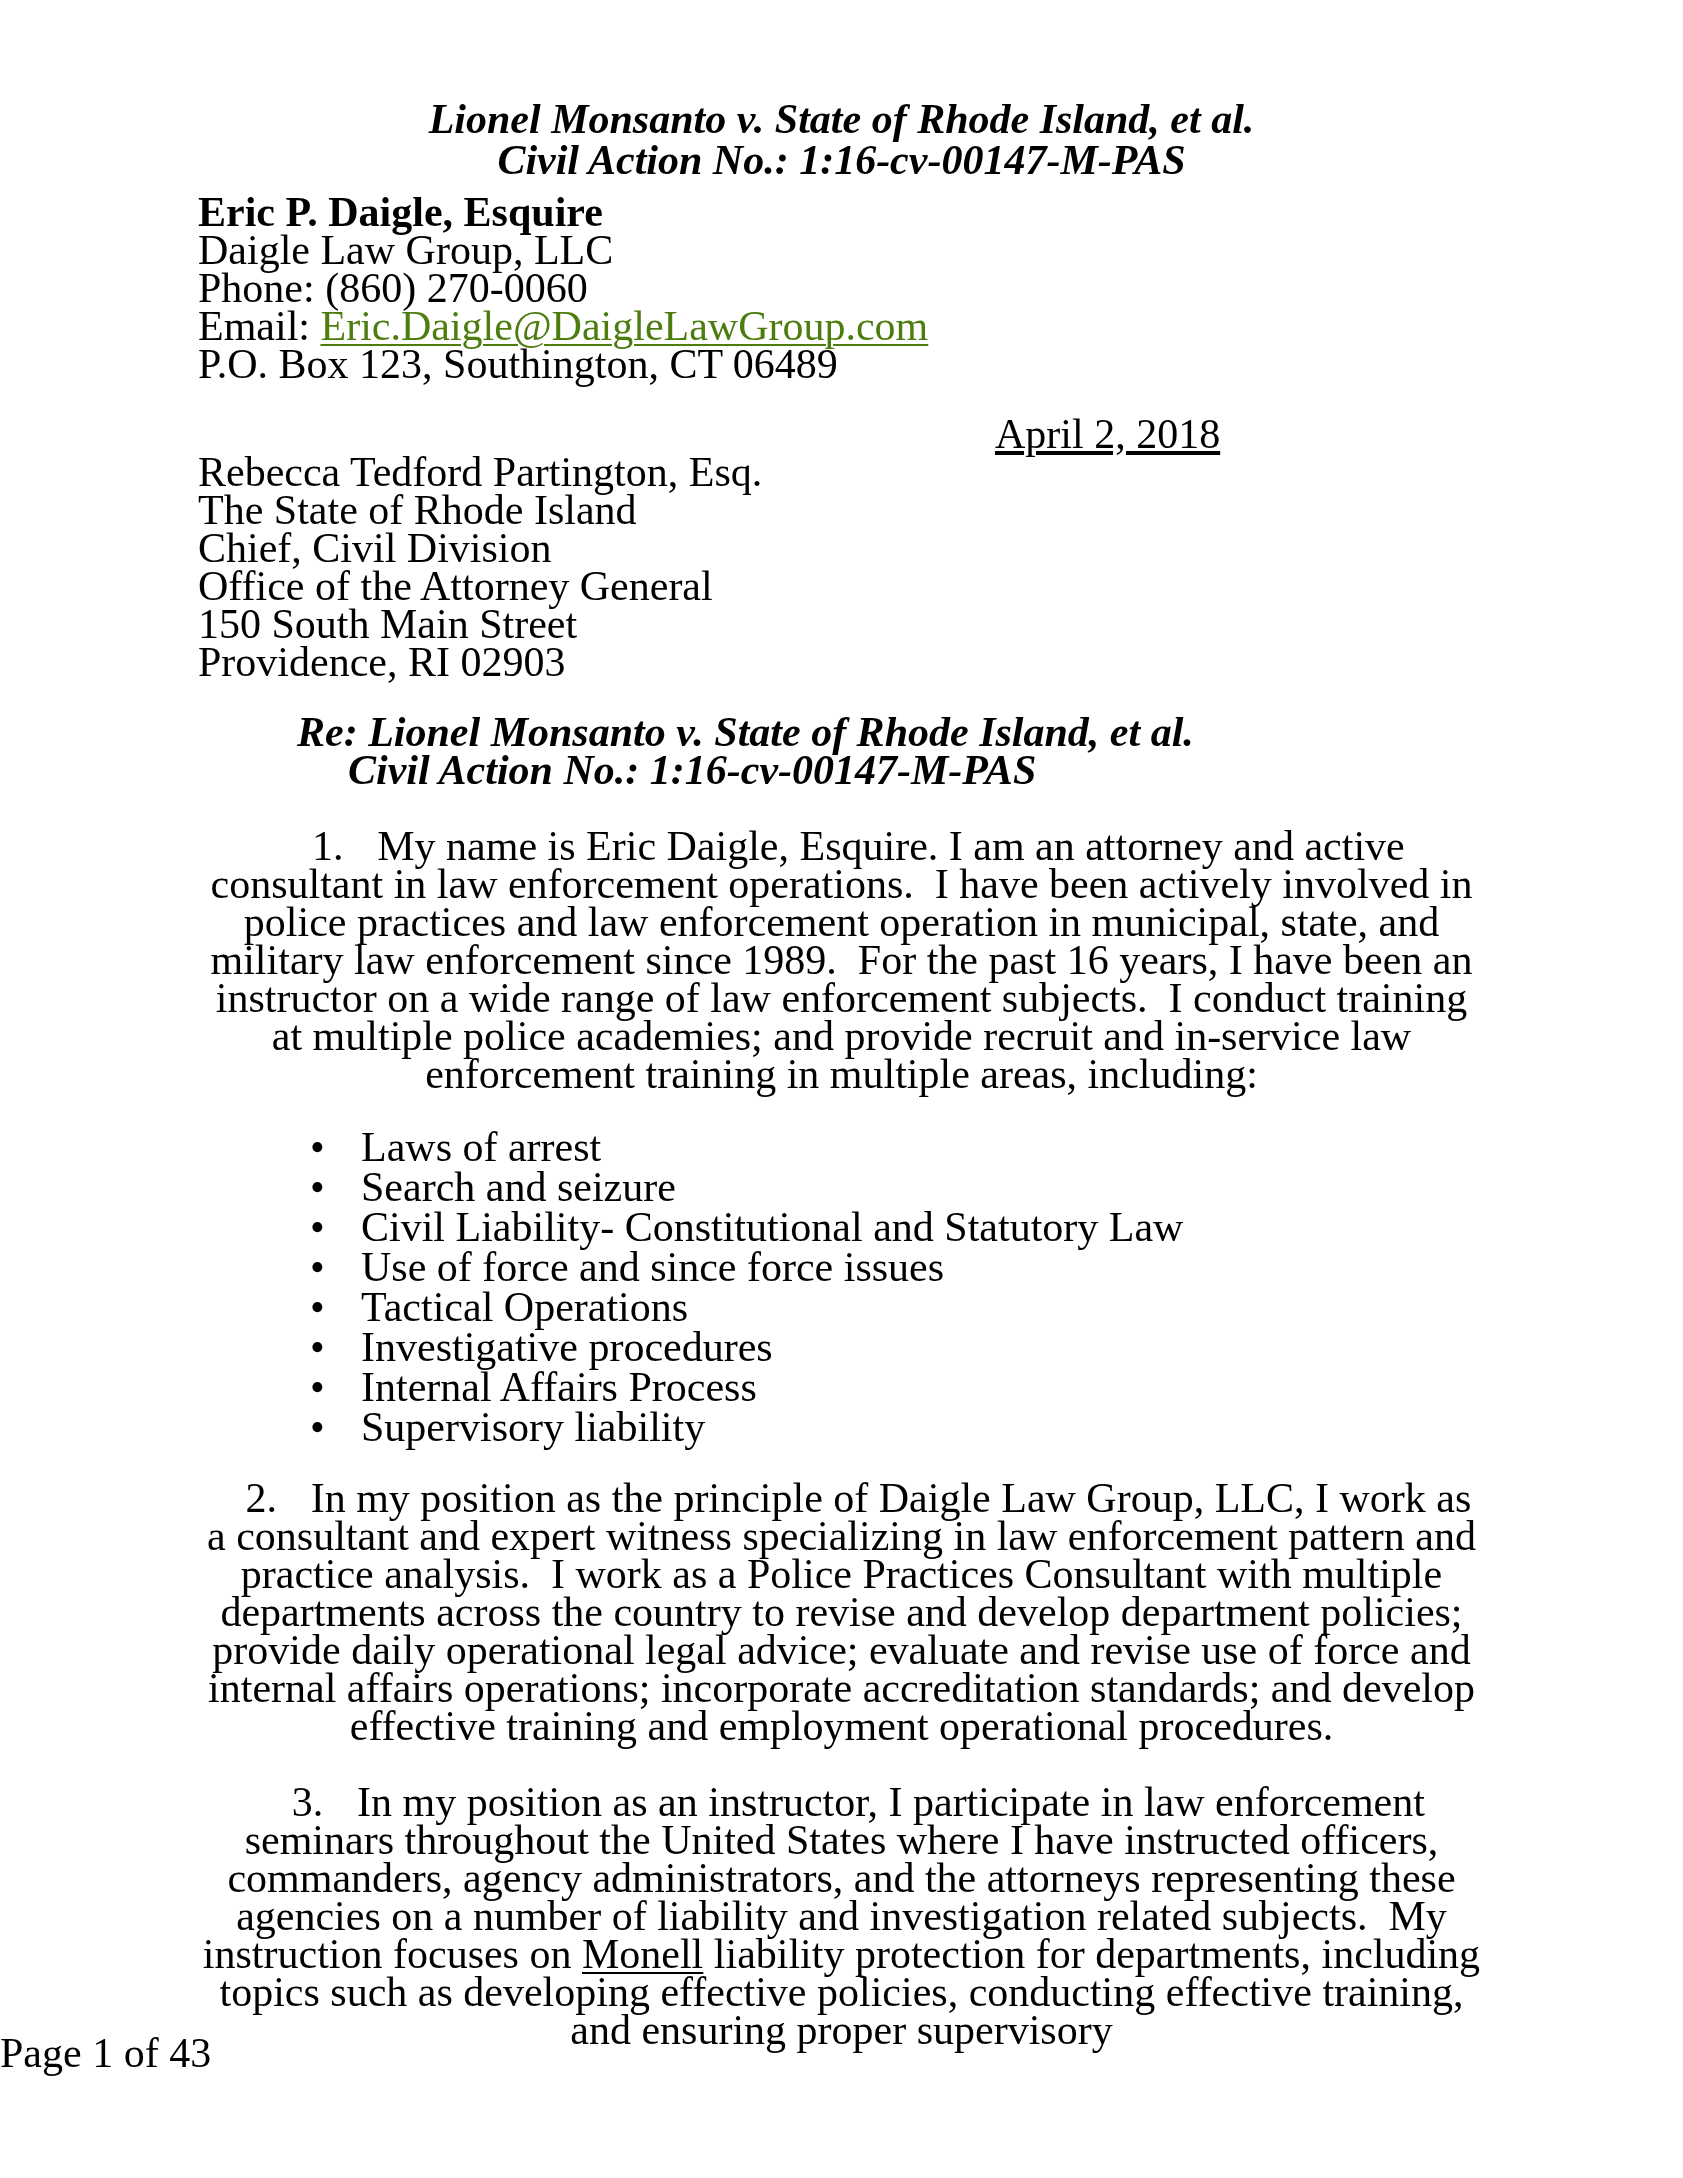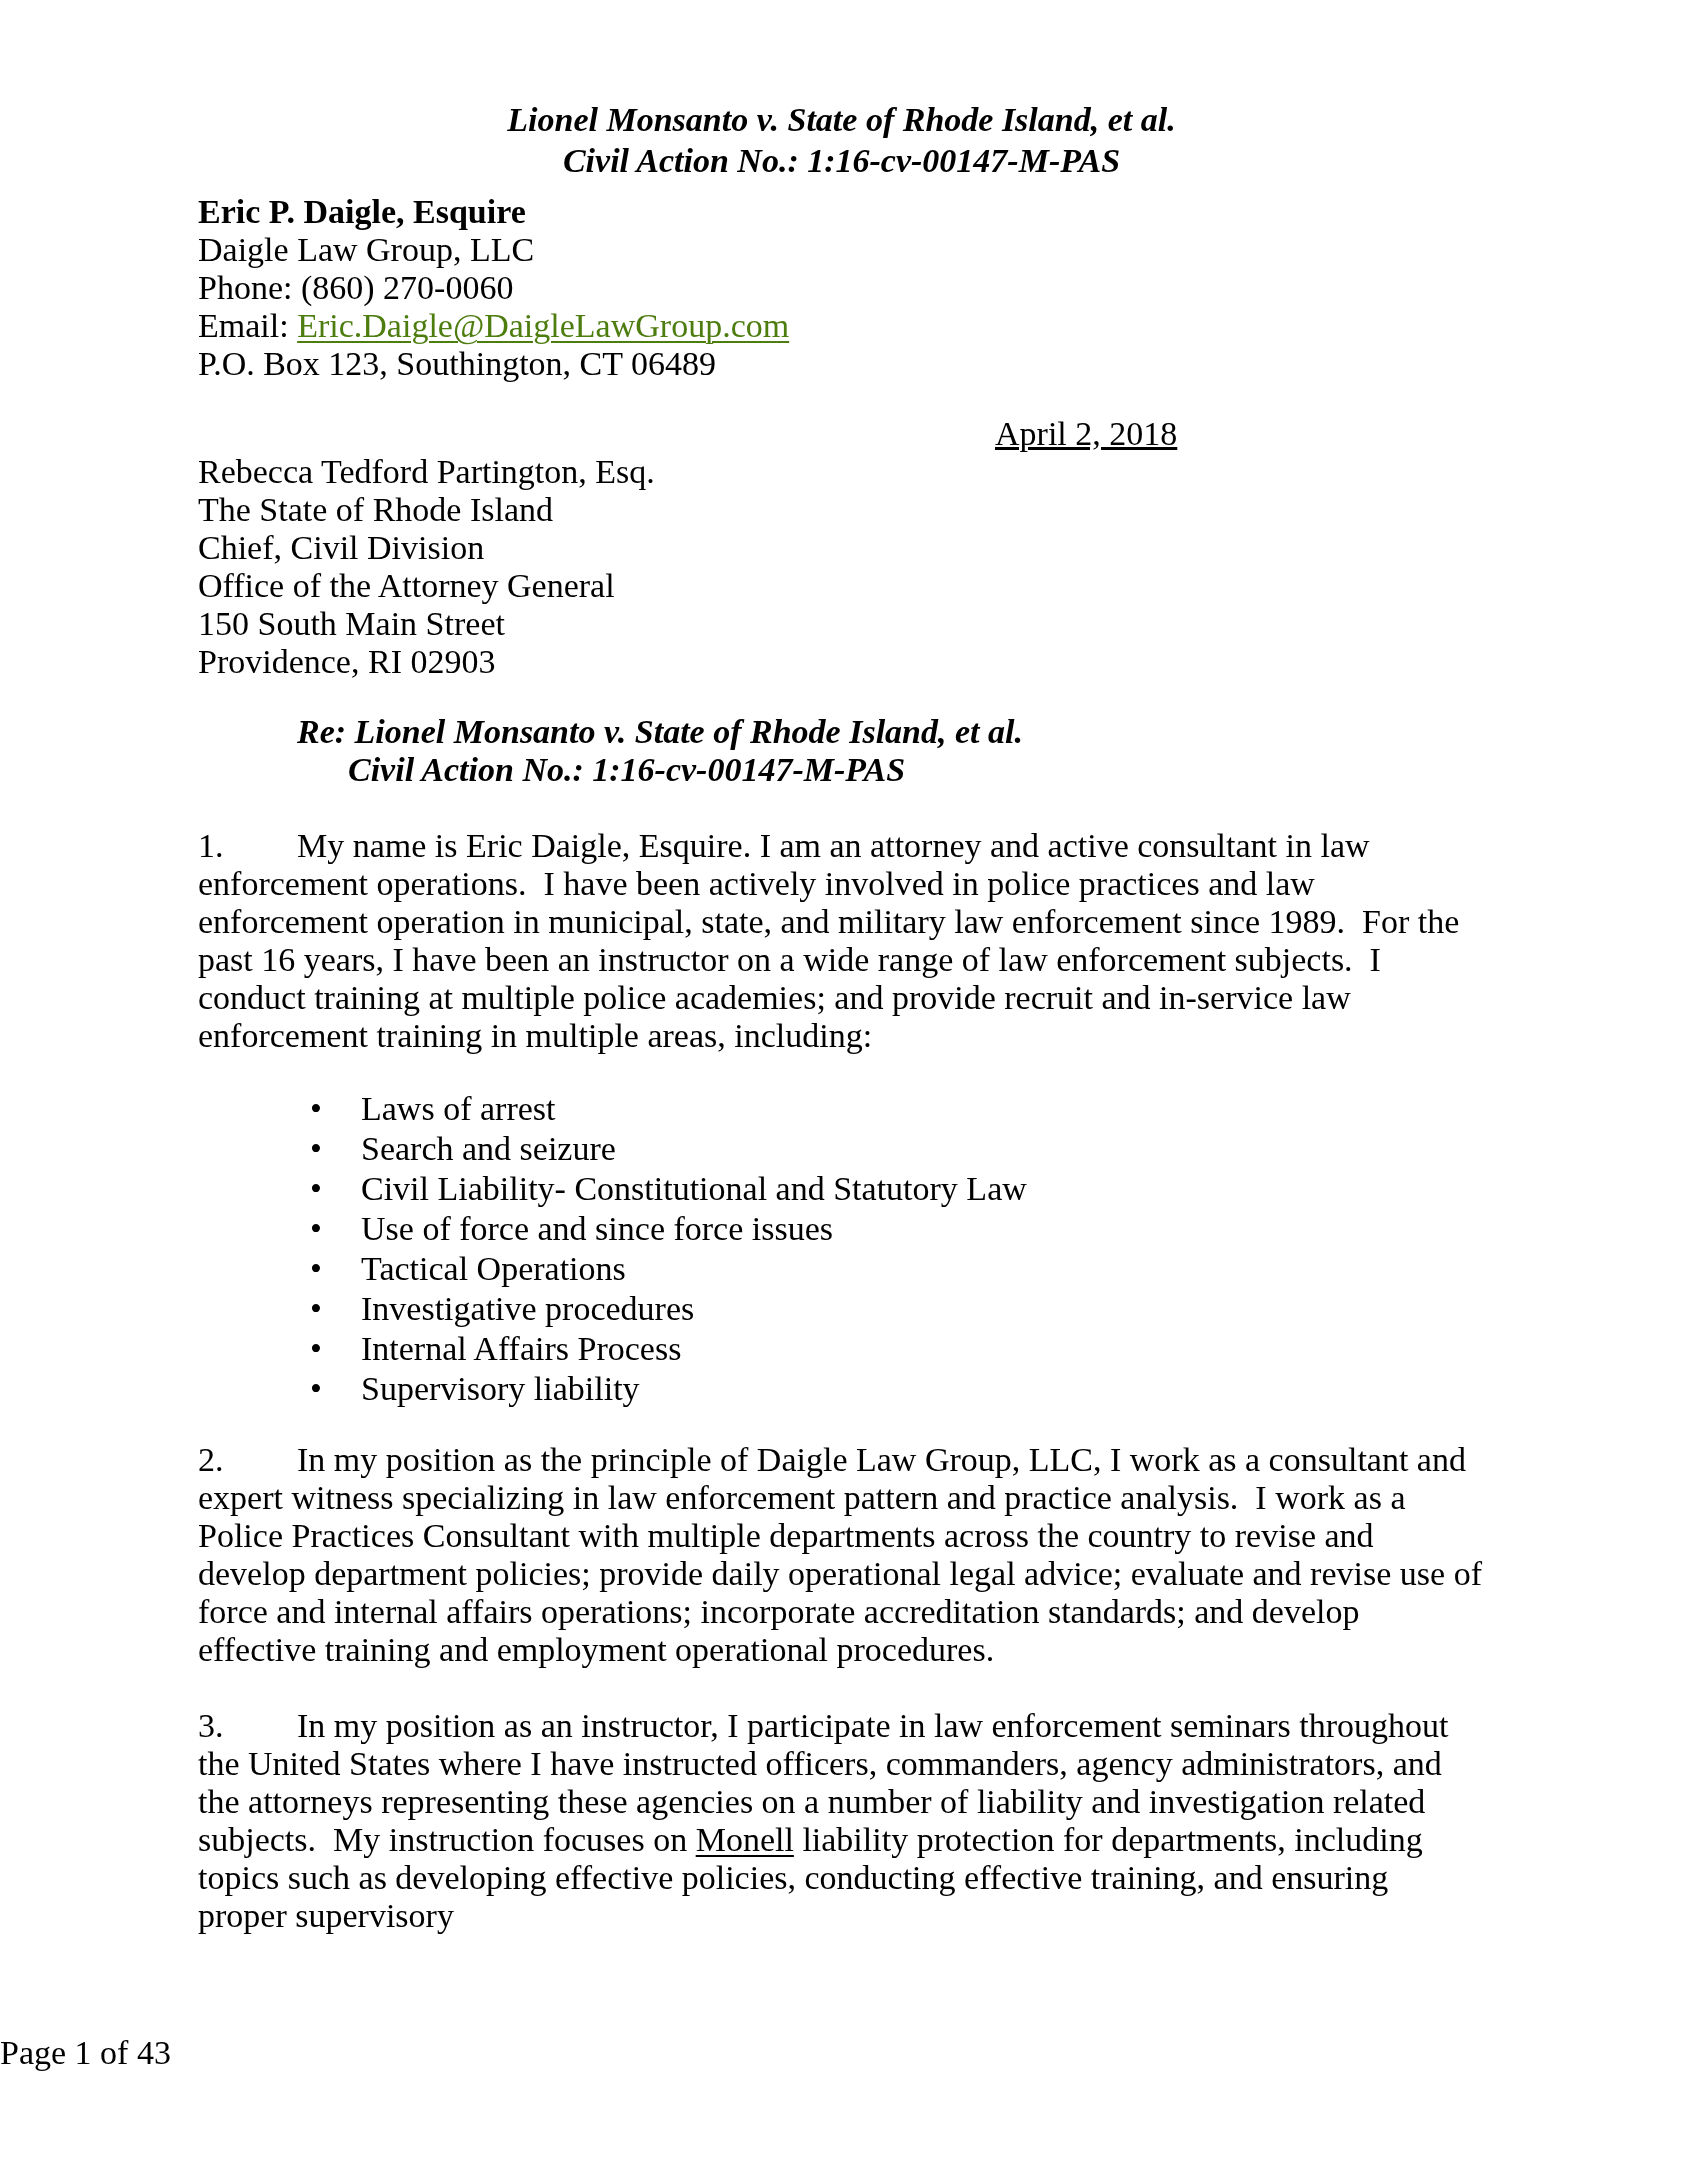--- a/index.html
+++ b/index.html
@@ -7,21 +7,21 @@
     padding: 0;
     background: #ffffff;
   }
   .page {
     position: relative;
     width: 1683px;
     height: 2178px;
     background: #ffffff;
     font-family: "Liberation Serif", serif;
     color: #000000;
-    font-size: 34px;
+    font-size: 42px;
     line-height: 38px;
     overflow: hidden;
   }
   .content {
     position: absolute;
     top: 99px;
     left: 198px;
     width: 1287px;
   }
   .case-header {
@@ -47,21 +47,21 @@
   }
   .recipient-block { margin-top: 0; }
   .re-block {
     margin-top: 32px;
     font-weight: bold;
     font-style: italic;
     line-height: 38px;
   }
   .re-line1 { padding-left: 99px; }
   .re-line2 { padding-left: 150px; }
-  .para { margin-top: 38px; }
+  .para { margin-top: 38px; text-align: center; }
   .para-2 { margin-top: 32px; }
   .num {
     display: inline-block;
     width: 99px;
   }
   .ptext { white-space: pre-wrap; }
   .underlined-term {
     text-decoration: underline;
     text-decoration-thickness: 2px;
     text-underline-offset: 4px;

